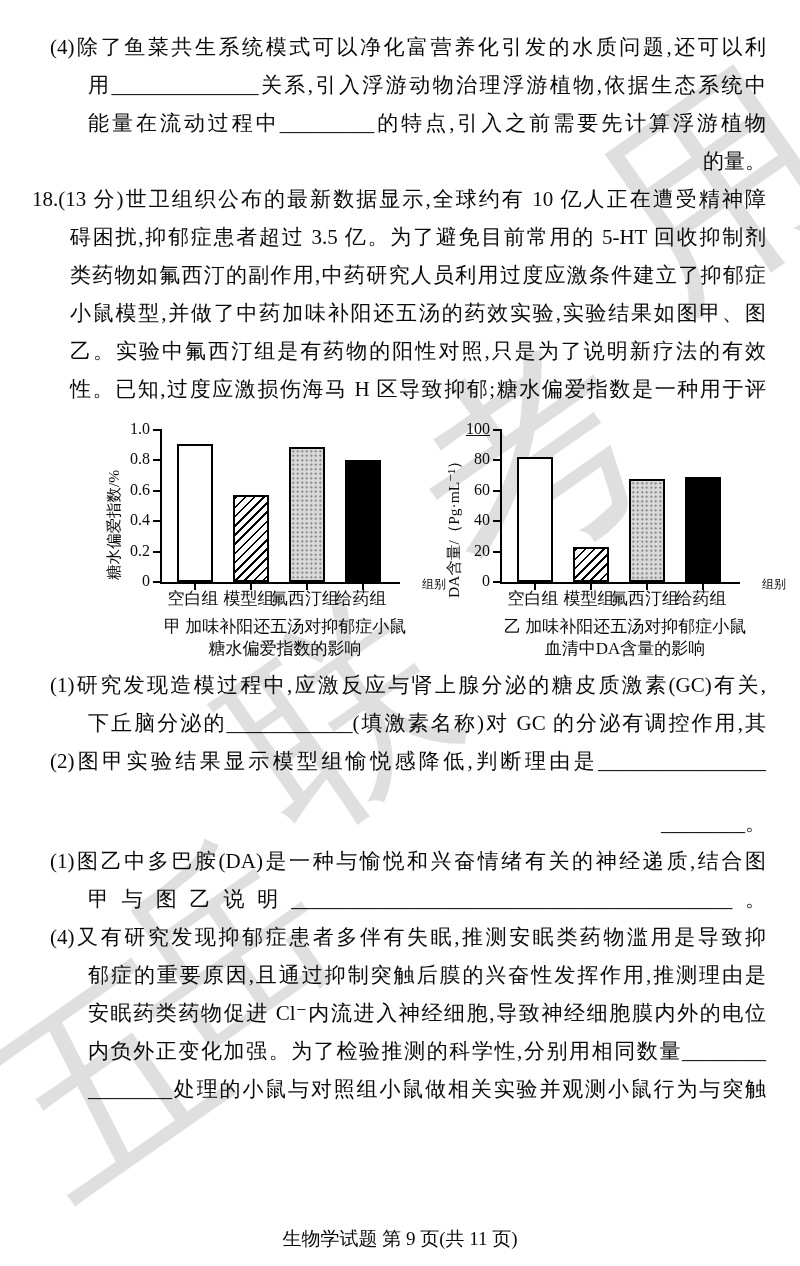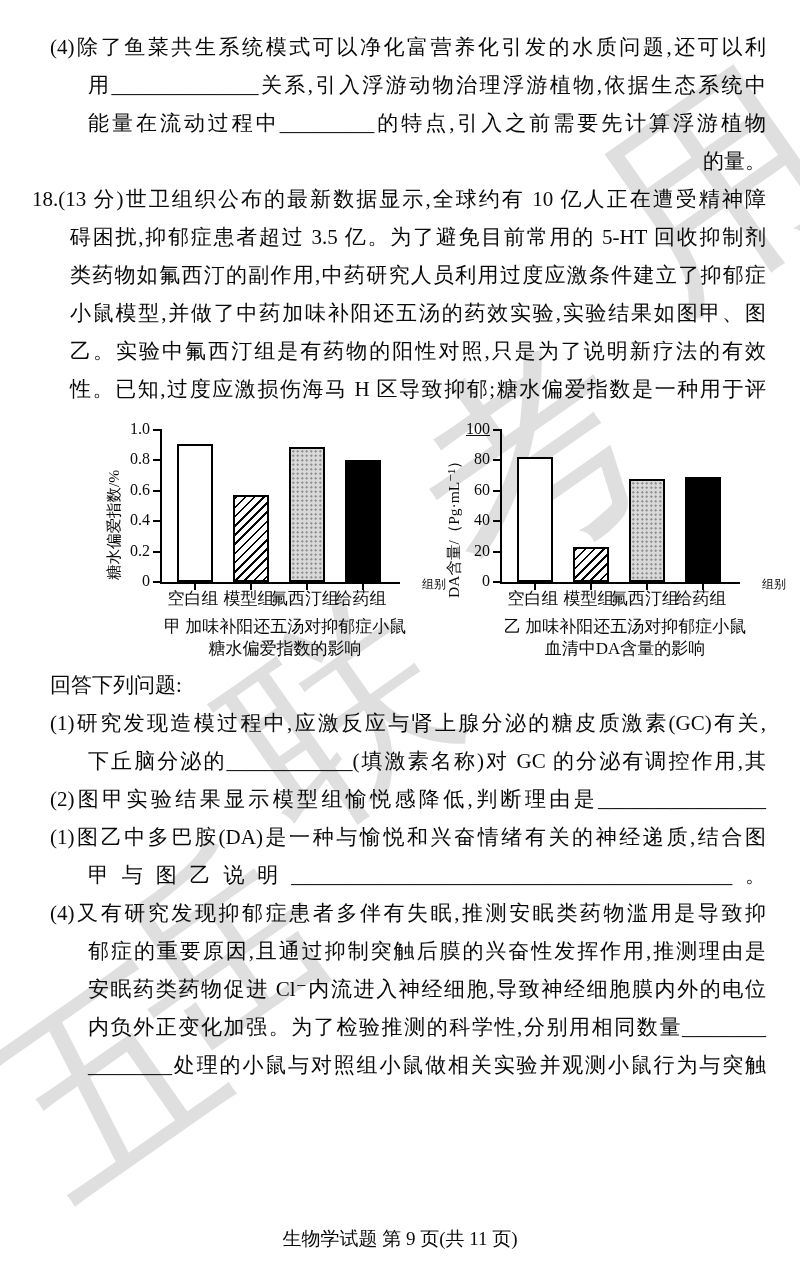--- a/index.html
+++ b/index.html
@@ -188,29 +188,29 @@
             <span class="cat" style="left: 201px;">给药组</span>
           </div>
         <div class="caption">
           <div>乙 加味补阳还五汤对抑郁症小鼠</div>
           <div>血清中DA含量的影响</div>
         </div>
       </div>
     </div>
 
     <div>
-      <div class="tline l-sub">回答下列问题:</div>
 
       <div>
         <div class="tline l-sub just">(1)研究发现造模过程中,应激反应与肾上腺分泌的糖皮质激素(GC)有关,</div>
         <div class="tline l-cont just">下丘脑分泌的____________(填激素名称)对 GC 的分泌有调控作用,其</div>
       </div>
 
       <div>
         <div class="tline l-sub just">(2)图甲实验结果显示模型组愉悦感降低,判断理由是________________</div>
+        <div class="tline l-cont gap-top">________。</div>
       </div>
 
       <div>
         <div class="tline l-sub just">(1)图乙中多巴胺(DA)是一种与愉悦和兴奋情绪有关的神经递质,结合图</div>
         <div class="tline l-cont just">甲与图乙说明__________________________________________。</div>
       </div>
 
       <div>
         <div class="tline l-sub just">(4)又有研究发现抑郁症患者多伴有失眠,推测安眠类药物滥用是导致抑</div>
         <div class="tline l-cont just">郁症的重要原因,且通过抑制突触后膜的兴奋性发挥作用,推测理由是</div>

